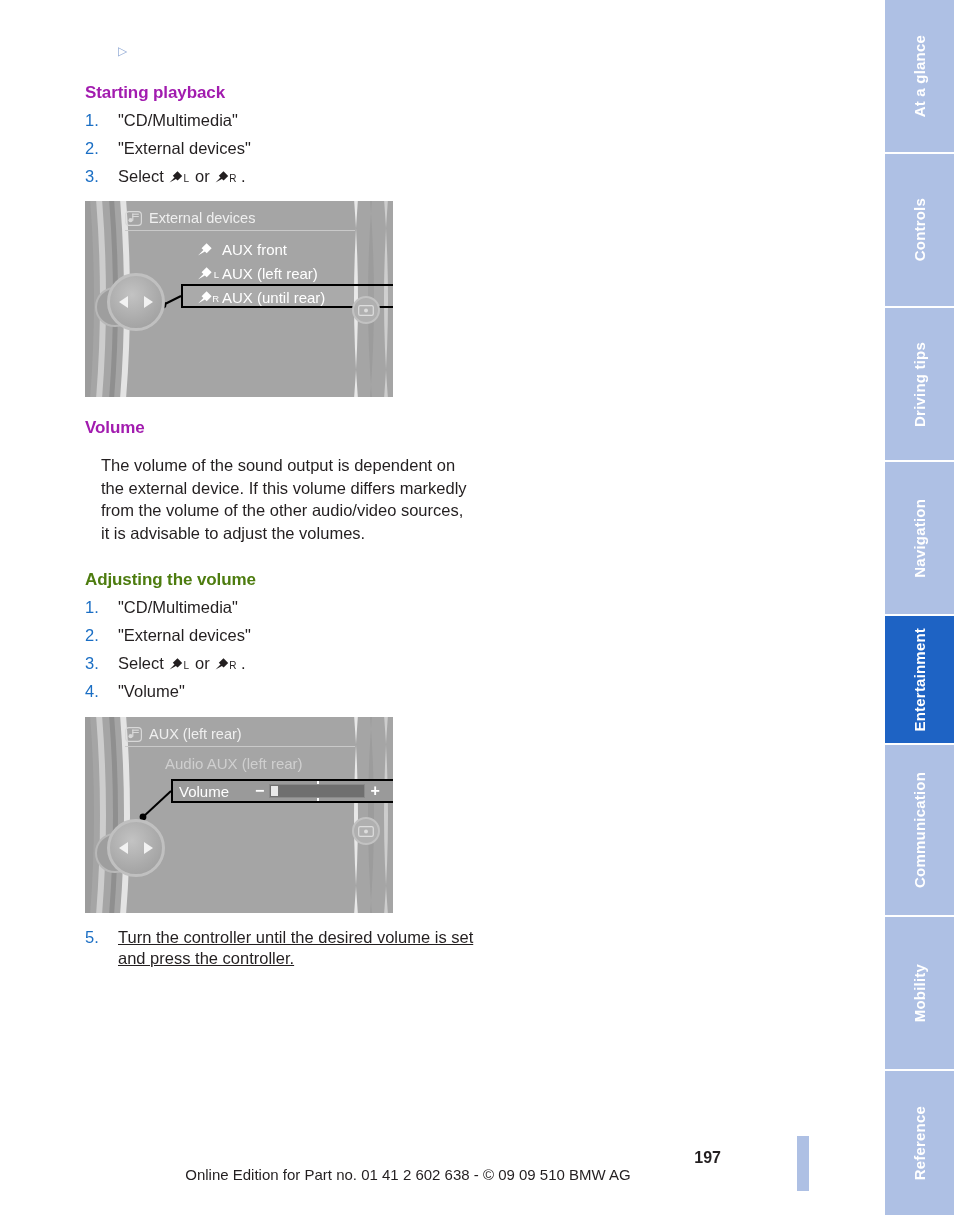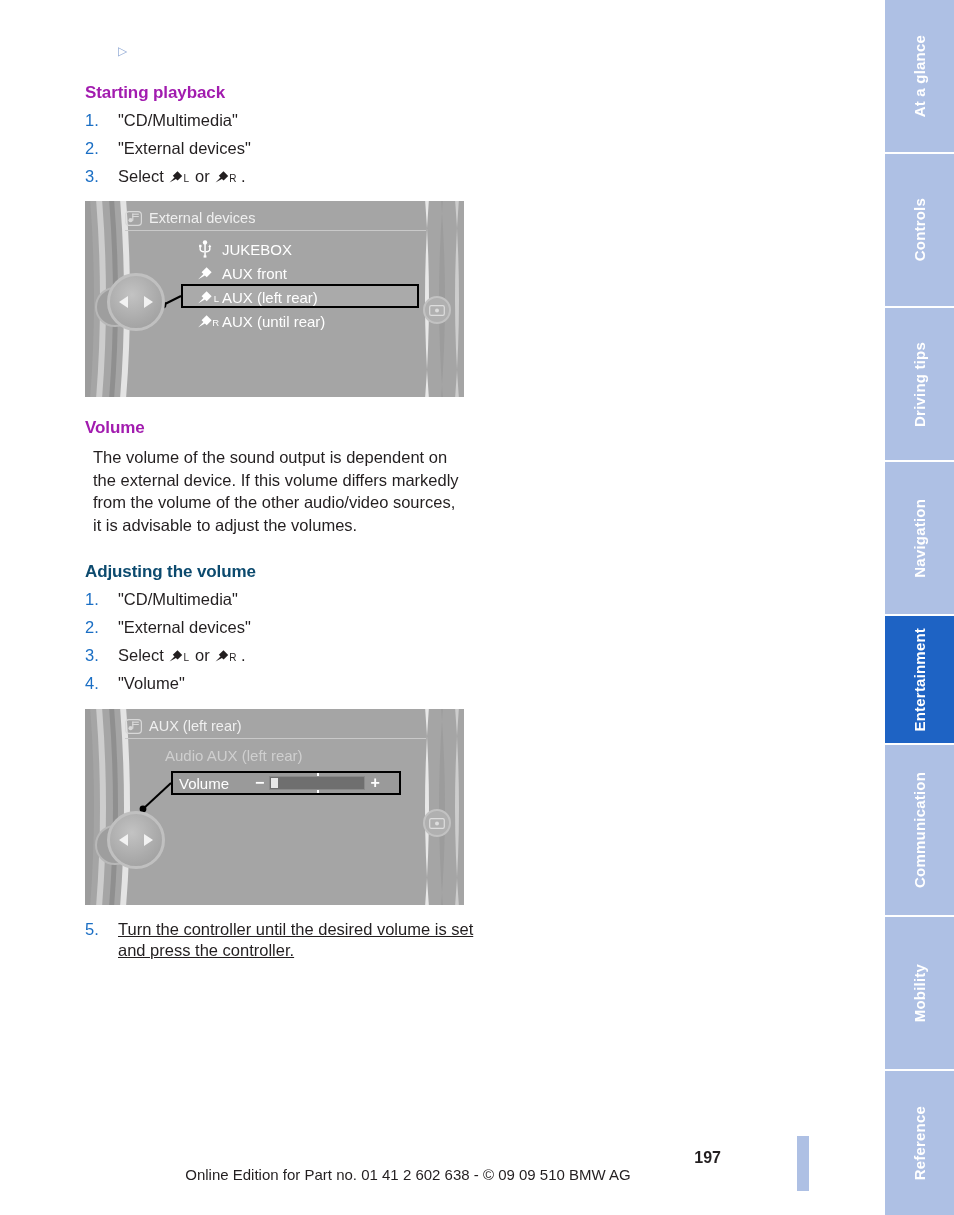--- a/index.html
+++ b/index.html
@@ -52,21 +52,21 @@
   h2.head-blue {
     font-size: 17px;
     font-weight: bold;
     color: #a21caf;
     margin: 21px 0 7px 0;
     letter-spacing: -0.1px;
   }
   h3.head-lightblue {
     font-size: 17px;
     font-weight: bold;
-    color: #0c4a6e;
+    color: #4d7c0f;
     margin: 26px 0 7px 0;
     letter-spacing: -0.1px;
   }
 
   ol.steps {
     list-style: none;
     margin: 0;
     padding: 0;
   }
   ol.steps li {
@@ -79,21 +79,21 @@
   ol.steps li .num {
     color: #1a6ec4;
     width: 33px;
     flex: 0 0 33px;
   }
   ol.steps li .txt { flex: 1; }
 
   p.body-text {
     font-size: 16.5px;
     line-height: 22.5px;
-    margin: 8px;
+    margin: 16px;
     width: 372px;
   }
 
   
   .jack {
     display: inline-block;
     position: relative;
     width: 22px;
     height: 14px;
     vertical-align: -2px;
@@ -104,21 +104,21 @@
     left: 15px;
     top: 4px;
     font-size: 10px;
     line-height: 10px;
     color: #231f20;
   }
 
   
   .idrive {
     position: relative;
-    width: 379px;
+    width: 308px;
     height: 196px;
     margin: 14px 0 0 0;
     background: #a5a5a5;
     overflow: hidden;
   }
   .idrive.second { margin-top: 15px; }
 
   
   .trim {
     position: absolute;
@@ -438,34 +438,20 @@
             <rect x="7.2" y="5.0" width="6.6" height="1.0" fill="#d8d8d8"></rect>
           </svg>
         </span>
         <span class="title">External devices</span>
       </div>
       <div class="hline"></div>
 
       <div class="menu">
         <div class="menu-row">
           <span class="ic">
-            <svg width="14" height="18" viewBox="0 0 14 18">
-              <circle cx="7" cy="2.4" r="2.2" fill="#ffffff"></circle>
-              <rect x="6.3" y="3.4" width="1.5" height="12.6" fill="#ffffff"></rect>
-              <path d="M2.2 6.2 L2.2 9.4 Q2.2 11.2 6.3 11.8" stroke="#ffffff" stroke-width="1.4" fill="none"></path>
-              <rect x="1.1" y="4.8" width="2.4" height="2.4" fill="#ffffff"></rect>
-              <path d="M11.8 6.2 L11.8 9.4 Q11.8 11.2 7.7 11.8" stroke="#ffffff" stroke-width="1.4" fill="none"></path>
-              <polygon points="11.8,4.4 13.3,7.0 10.3,7.0" fill="#ffffff"></polygon>
-              <rect x="5.6" y="15.4" width="2.8" height="2.2" fill="#ffffff"></rect>
-            </svg>
-          </span>
-          <span class="lbl">JUKEBOX</span>
-        </div>
-        <div class="menu-row">
-          <span class="ic">
             <svg width="18" height="15" viewBox="0 0 16 14">
                 <path d="M1.5 12.5 L6.5 7.5 L4.8 5.8 L9.5 1.2 L14.2 5.9 L9.6 10.6 L7.9 8.9 Z" fill="#ffffff"></path>
               </svg>
           </span>
           <span class="lbl">AUX front</span>
         </div>
         <div class="menu-row selected">
           <span class="ic">
             <svg width="18" height="15" viewBox="0 0 16 14">
                 <path d="M1.5 12.5 L6.5 7.5 L4.8 5.8 L9.5 1.2 L14.2 5.9 L9.6 10.6 L7.9 8.9 Z" fill="#ffffff"></path>

